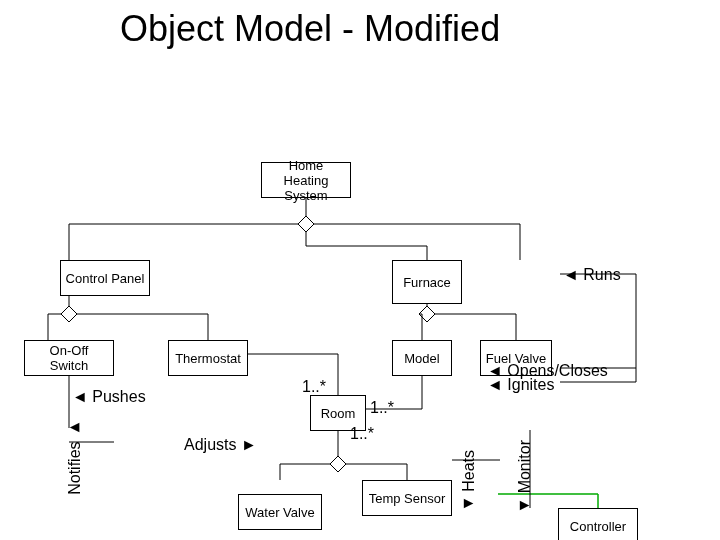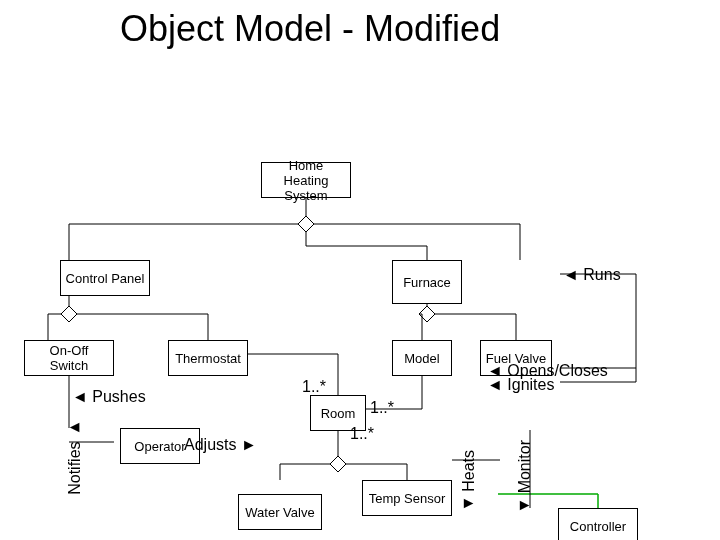--- a/index.html
+++ b/index.html
@@ -152,23 +152,20 @@
   </div>
 
   <div class="uml-box" style="left:480px;top:290px;width:72px;height:28px;">
     <span>Fuel Valve</span>
   </div>
 
   <div class="uml-box" style="left:310px;top:345px;width:56px;height:28px;">
     <span>Room</span>
   </div>
 
-  <div class="uml-box" style="left:120px;top:378px;width:80px;height:28px;">
-    <span>Operator</span>
-  </div>
 
   <div class="uml-box" style="left:238px;top:444px;width:84px;height:28px;">
     <span>Water Valve</span>
   </div>
 
   <div class="uml-box" style="left:362px;top:430px;width:90px;height:28px;">
     <span>Temp Sensor</span>
   </div>
 
   <div class="uml-box" style="left:558px;top:458px;width:80px;height:28px;">

